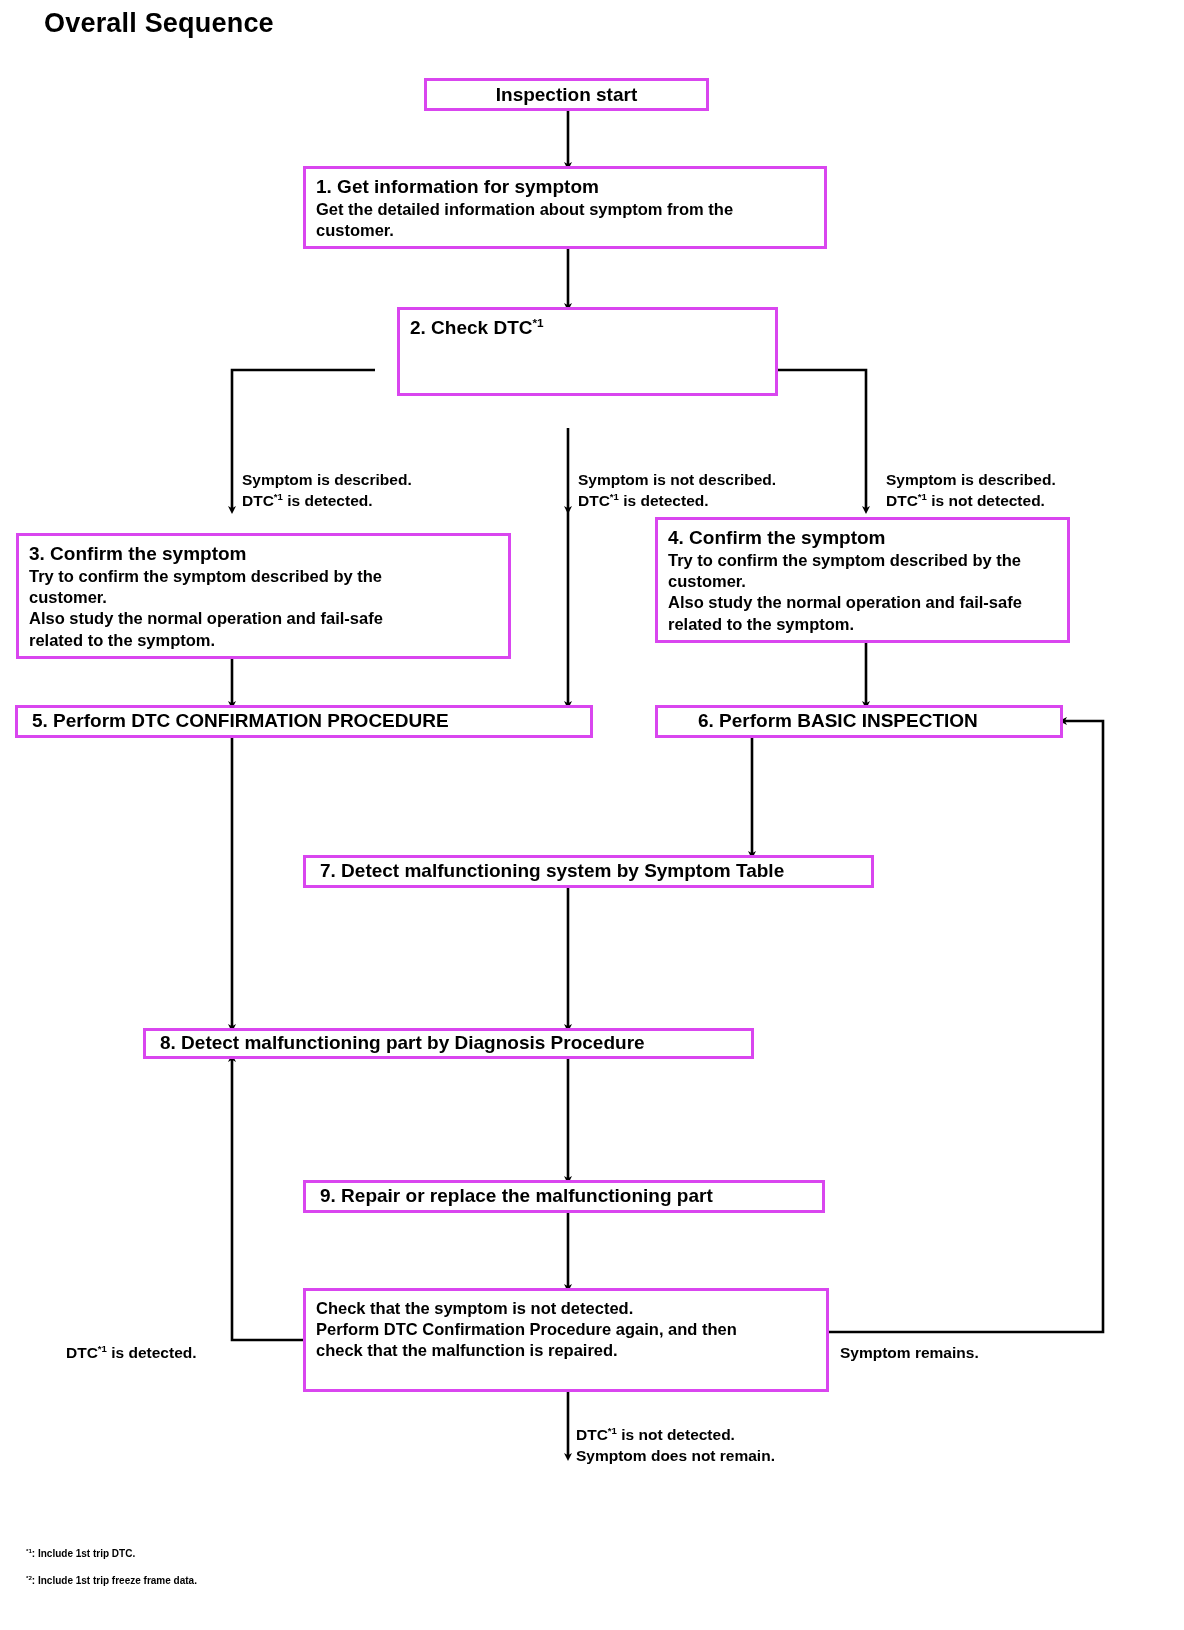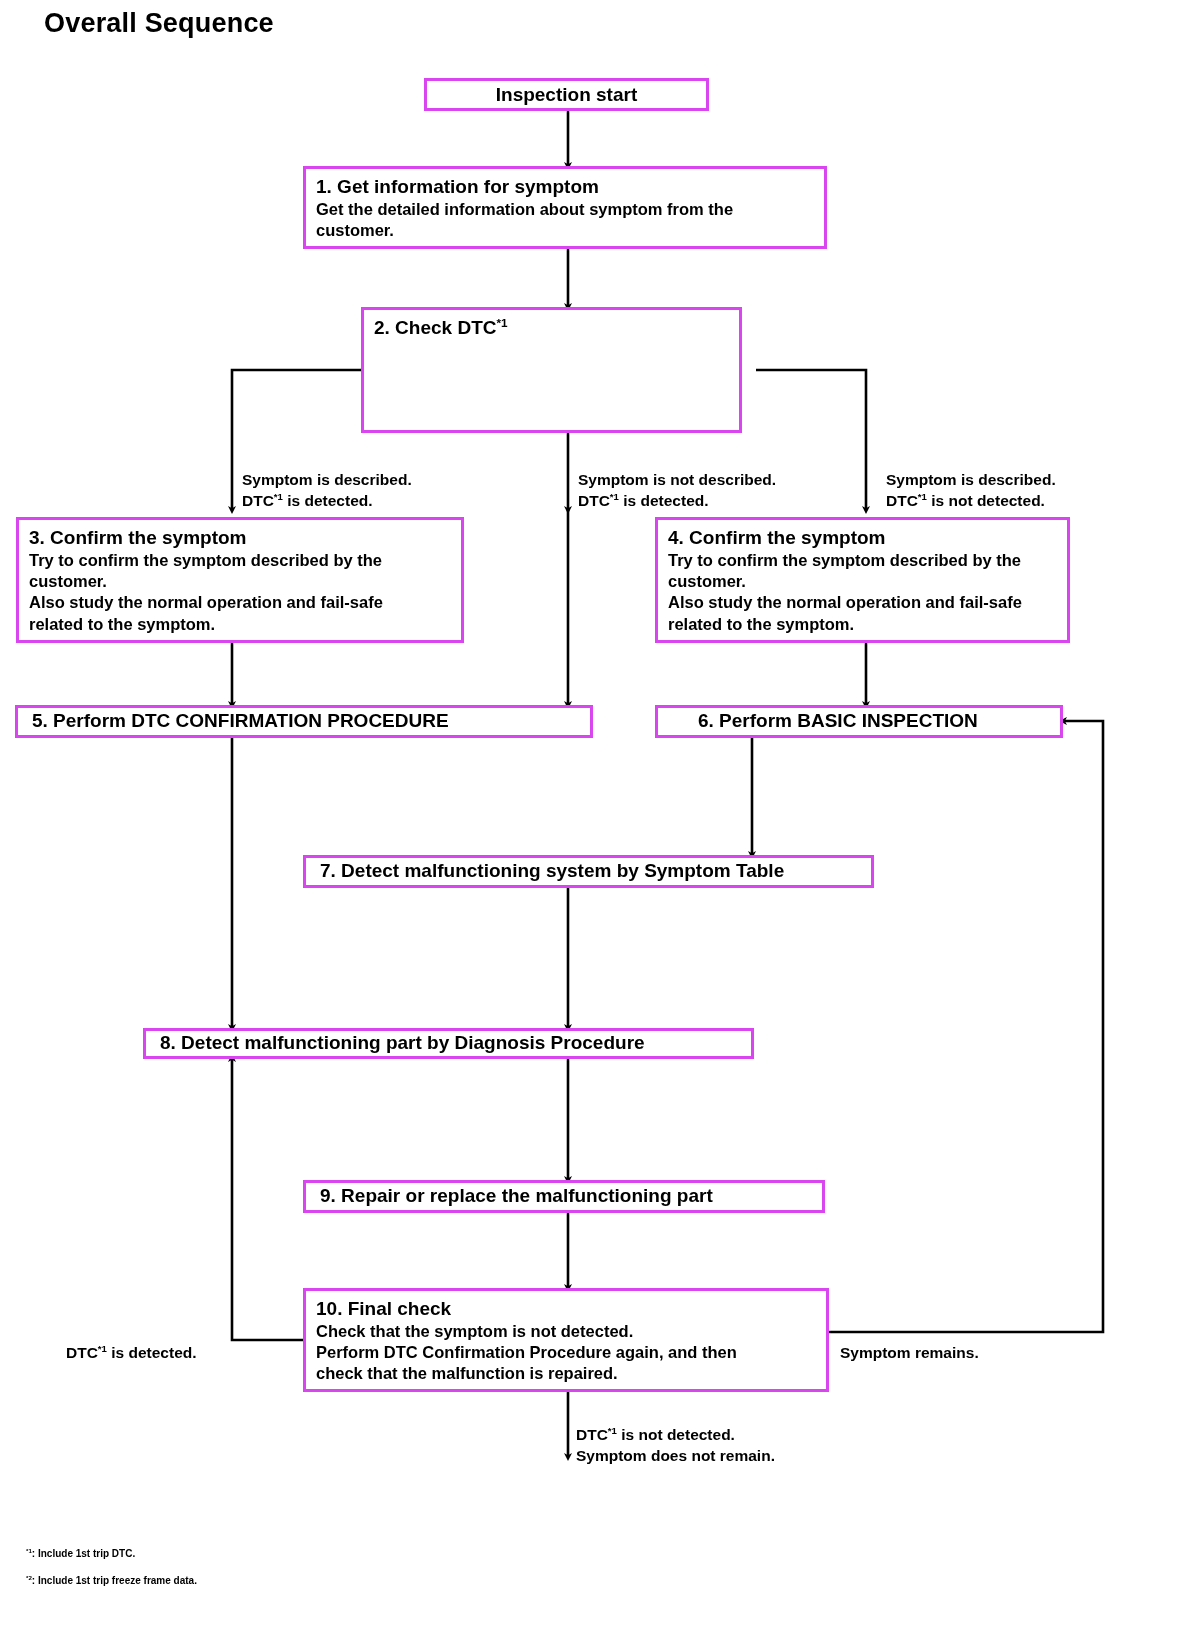--- a/index.html
+++ b/index.html
@@ -128,40 +128,40 @@
   </div>
 
   <div class="box" style="left:303px; top:166px; width:524px; height:83px;">
     <div class="hd">1. Get information for symptom</div>
     <div class="bd">
       <div>Get the detailed information about symptom from the</div>
       <div>customer.</div>
     </div>
   </div>
 
-  <div class="box" style="left:361px; top:307px; width:381px; height:126px;">
+  <div class="box" style="left:397px; top:307px; width:381px; height:89px;">
     <div class="hd">2. Check DTC<sup>*1</sup></div>
   </div>
 
   <div class="edgelabel" style="left:242px; top:447px;">
     <div>Symptom is described.</div>
     <div>DTC<sup>*1</sup> is detected.</div>
   </div>
 
   <div class="edgelabel" style="left:578px; top:447px;">
     <div>Symptom is not described.</div>
     <div>DTC<sup>*1</sup> is detected.</div>
   </div>
 
   <div class="edgelabel" style="left:886px; top:447px;">
     <div>Symptom is described.</div>
     <div>DTC<sup>*1</sup> is not detected.</div>
   </div>
 
-  <div class="box" style="left:16px; top:517px; width:448px; height:126px;">
+  <div class="box" style="left:16px; top:533px; width:495px; height:126px;">
     <div class="hd">3. Confirm the symptom</div>
     <div class="bd">
       <div>Try to confirm the symptom described by the</div>
       <div>customer.</div>
       <div>Also study the normal operation and fail-safe</div>
       <div>related to the symptom.</div>
     </div>
   </div>
 
   <div class="box" style="left:655px; top:517px; width:415px; height:126px;">
@@ -188,21 +188,20 @@
 
   <div class="box centerleft" style="left:143px; top:1028px; width:611px; height:31px;">
     <div class="hd">8. Detect malfunctioning part by Diagnosis Procedure</div>
   </div>
 
   <div class="box centerleft" style="left:303px; top:1180px; width:522px; height:33px;">
     <div class="hd">9. Repair or replace the malfunctioning part</div>
   </div>
 
   <div class="box" style="left:303px; top:1288px; width:526px; height:104px;">
-    <div class="hd">10. Final check</div>
     <div class="bd">
       <div>Check that the symptom is not detected.</div>
       <div>Perform DTC Confirmation Procedure again, and then</div>
       <div>check that the malfunction is repaired.</div>
     </div>
   </div>
 
   <div class="edgelabel" style="left:66px; top:1320px;">
     <div>DTC<sup>*1</sup> is detected.</div>
   </div>

